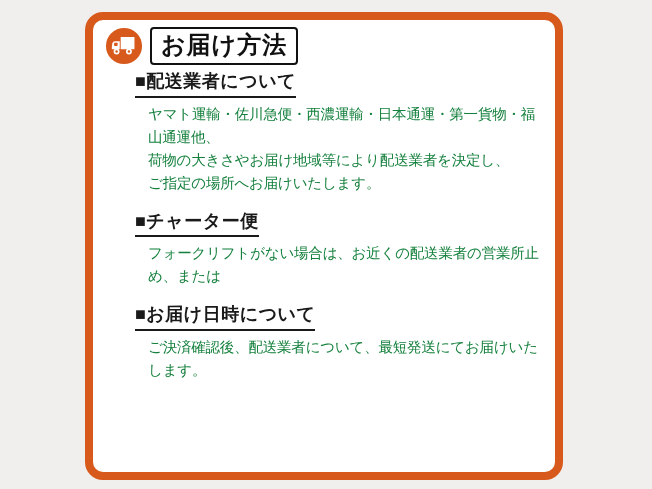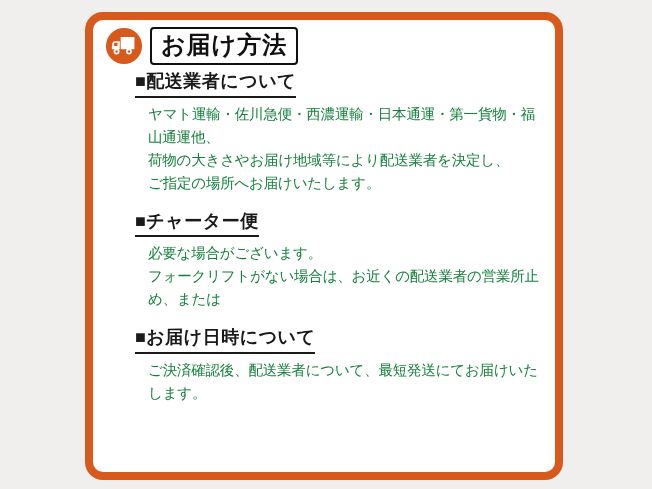--- a/index.html
+++ b/index.html
@@ -94,21 +94,20 @@
       <div class="section-body">
         <div>ヤマト運輸・佐川急便・西濃運輸・日本通運・第一貨物・福山通運他、</div>
         <div>荷物の大きさやお届け地域等により配送業者を決定し、</div>
         <div>ご指定の場所へお届けいたします。</div>
       </div>
     </div>
 
     <div class="section">
       <div class="section-heading">■チャーター便</div>
       <div class="section-body">
-        <div>必要な場合がございます。</div>
         <div>フォークリフトがない場合は、お近くの配送業者の営業所止め、または</div>
       </div>
     </div>
 
     <div class="section">
       <div class="section-heading">■お届け日時について</div>
       <div class="section-body">
         <div>ご決済確認後、配送業者について、最短発送にてお届けいたします。</div>
 
       </div>

